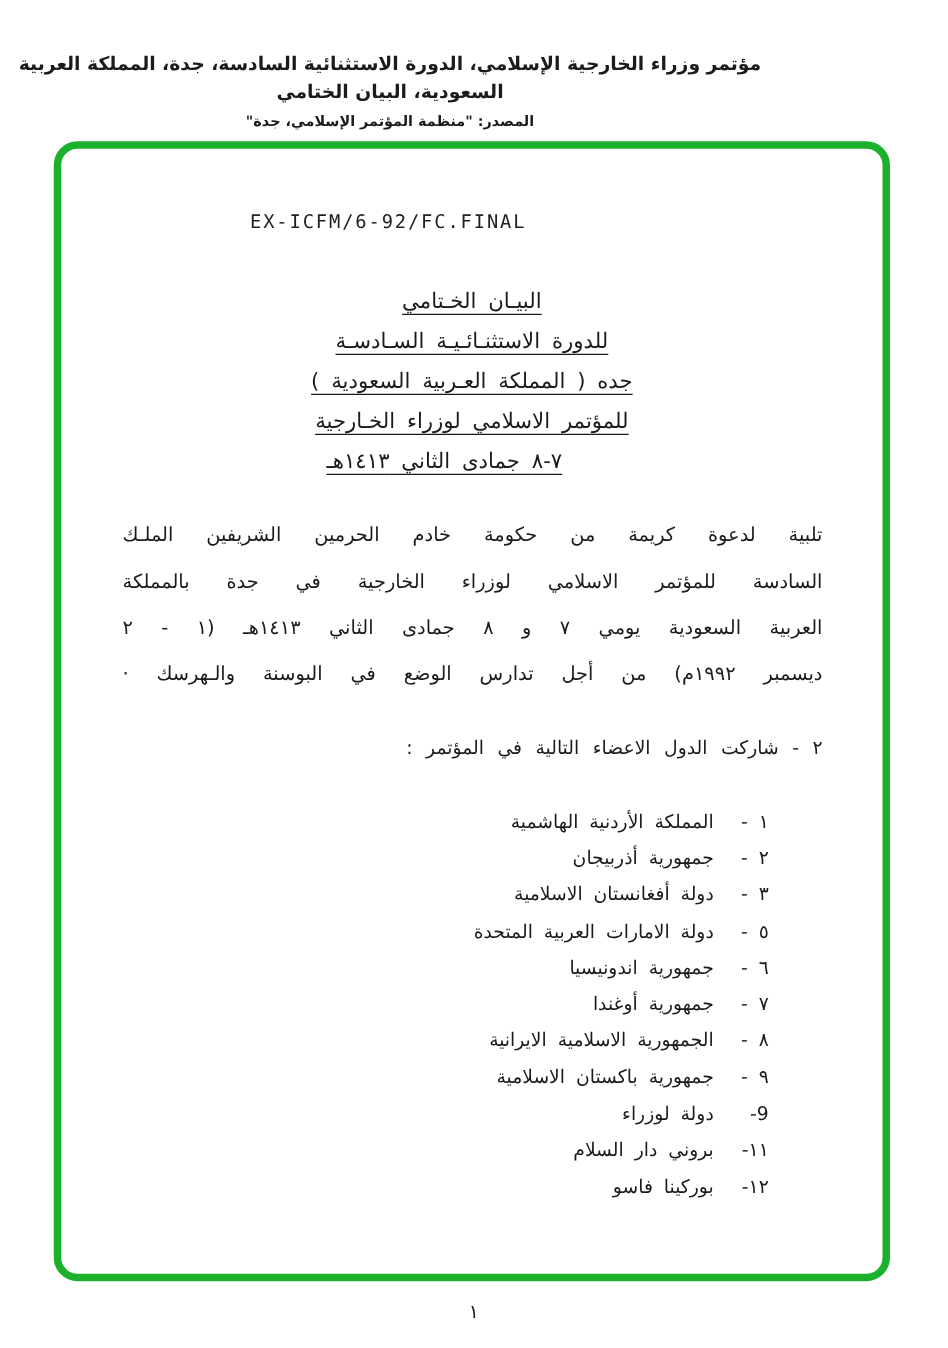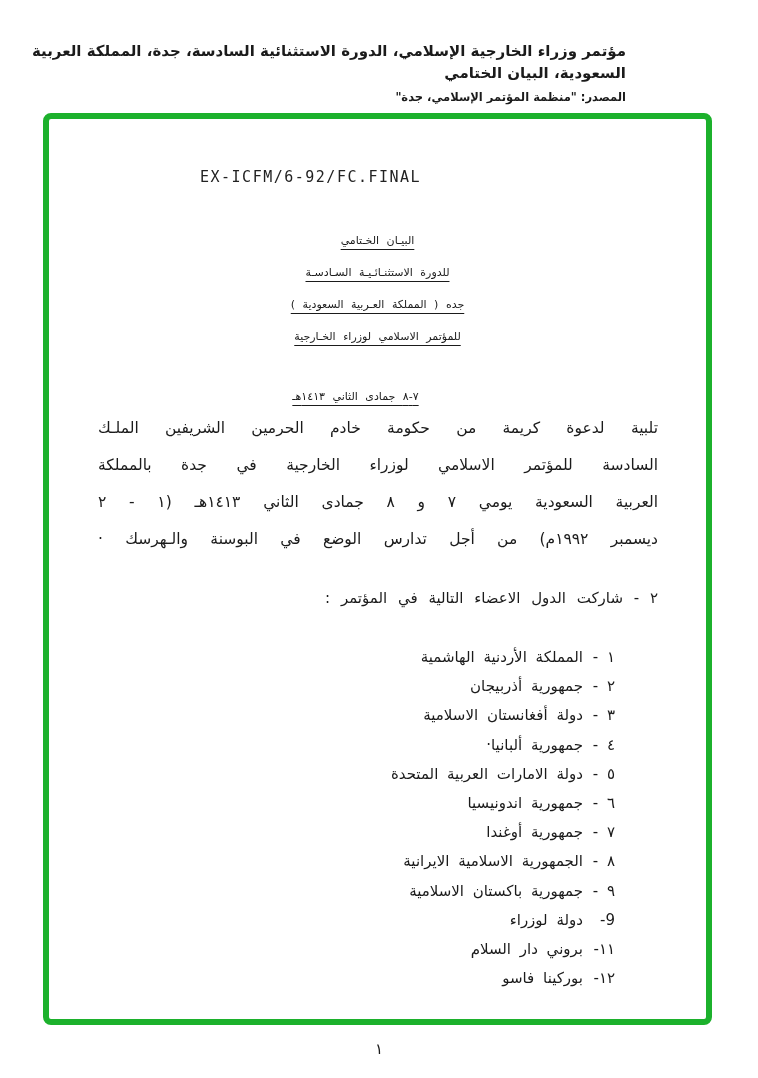--- a/index.html
+++ b/index.html
@@ -13,23 +13,23 @@
     position: relative;
     font-family: "DejaVu Sans", sans-serif;
     color: #1b1b1b;
     overflow: hidden;
   }
 
   
   .report-header {
     position: absolute;
     top: 40px;
-    left: 18px;
+    left: 8px;
     width: 608px;
-    text-align: right;
+    text-align: center;
     direction: rtl;
   }
   .report-header .h1 {
     font-size: 15px;
     font-weight: bold;
     letter-spacing: 0px;
     line-height: 22px;
   }
   .report-header .h2 {
     font-size: 11.5px;
@@ -38,21 +38,21 @@
   }
 
   
   .doc-frame {
     position: absolute;
     left: 43px;
     top: 113px;
     width: 657px;   
     height: 900px;
     border: 6px solid #0c4a6e;
-    border-radius: 8px;
+    border-radius: 19px;
     background: #ffffff;
   }
 
   .doc-ref {
     position: absolute;
     left: 151px;
     top: 49px;
     font-family: "DejaVu Sans Mono", monospace;
     font-size: 15px;
     letter-spacing: 1.5px;
@@ -63,29 +63,29 @@
   
   .title-block {
     position: absolute;
     top: 106px;
     left: 0;
     width: 657px;
     direction: rtl;
     text-align: center;
   }
   .title-line {
-    font-size: 11px;
+    font-size: 17px;
     line-height: 32px;
     word-spacing: 4px;
     text-decoration: underline;
     text-underline-offset: 5px;
     text-decoration-thickness: 1.3px;
     white-space: nowrap;
   }
-  .title-line.shift-r { transform: translateX(-22px); margin-top: 28px; } 
+  .title-line.shift-r { transform: translateX(-22px); } 
   .title-line.shift-l { transform: translateX(30px); }  
 
   
   .paragraph {
     position: absolute;
     top: 291px;
     right: 48px;
     width: 560px;
     direction: rtl;
     margin-left: 24px;
@@ -120,21 +120,21 @@
     direction: rtl;
     text-align: right;
   }
   .country {
     font-size: 15px;
     line-height: 29.2px;
     word-spacing: 4px;
     white-space: nowrap;
   }
   .country .num { display: inline-block; min-width: 30px; }
-  .country .name { margin-right: 2px; }
+  .country .name { margin-right: 14px; }
 
   
   .page-number {
     position: absolute;
     top: 1040px;
     left: 0;
     width: 758px;
     text-align: center;
     font-size: 15px;
     direction: rtl;
@@ -169,21 +169,20 @@
 
   <div class="participants-heading">٢ - شاركت الدول الاعضاء التالية في المؤتمر :</div>
 
   <div class="countries" id="countries">
   <div class="country"><span class="num">١ -</span><span class="name">المملكة الأردنية الهاشمية</span></div>
 
   <div class="country"><span class="num">٢ -</span><span class="name">جمهورية أذربيجان</span></div>
 
   <div class="country"><span class="num">٣ -</span><span class="name">دولة أفغانستان الاسلامية</span></div>
 
-  <div class="country"><span class="num">٤ -</span><span class="name">جمهورية ألبانيا·</span></div>
 
   <div class="country"><span class="num">٥ -</span><span class="name">دولة الامارات العربية المتحدة</span></div>
 
   <div class="country"><span class="num">٦ -</span><span class="name">جمهورية اندونيسيا</span></div>
 
   <div class="country"><span class="num">٧ -</span><span class="name">جمهورية أوغندا</span></div>
 
   <div class="country"><span class="num">٨ -</span><span class="name">الجمهورية الاسلامية الايرانية</span></div>
 
   <div class="country"><span class="num">٩ -</span><span class="name">جمهورية باكستان الاسلامية</span></div>

